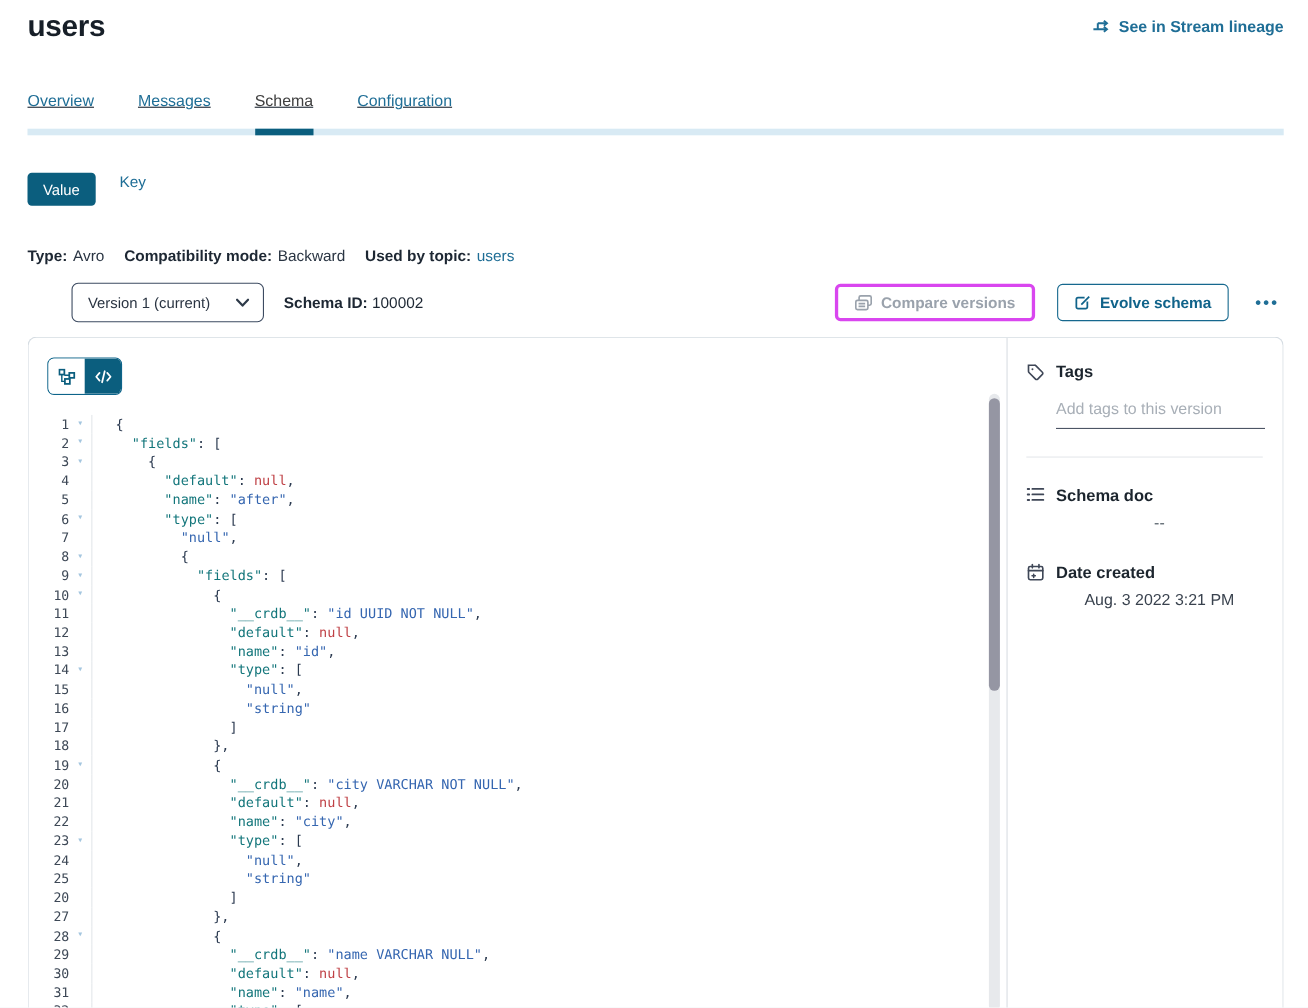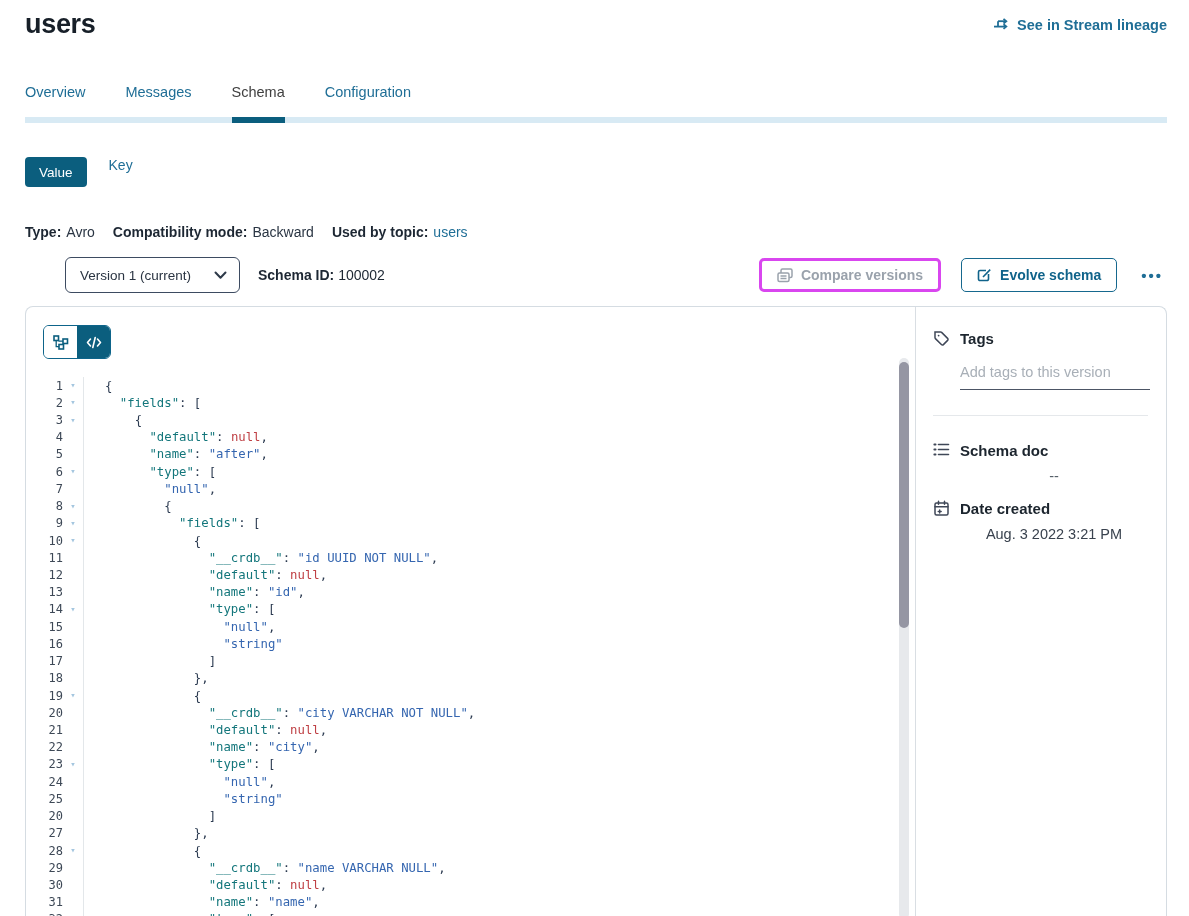--- a/index.html
+++ b/index.html
@@ -8,21 +8,21 @@
   .page { padding:0 22px 0 25px; }
 
   
   .hdr { display:flex; align-items:center; justify-content:space-between; padding-top:9px; }
   .hdr h1 { font-size:27px; font-weight:700; letter-spacing:-0.3px; color:#171f28; }
   .lineage { display:flex; align-items:center; gap:7px; color:#1f6e96; font-size:14.5px;
     font-weight:700; text-decoration:none; cursor:pointer; }
 
   
   .tabs { margin-top:44px; }
-  .tabrow { display:flex; gap:40px; }
+  .tabrow { display:flex; gap:40px;text-decoration:underline; }
   .tab { font-size:14.5px; color:#1f6e96; padding-bottom:17px; position:relative; cursor:pointer; }
   .tab.active { color:#404040; font-weight:400; }
   .tab.active .tab-underline { position:absolute; left:0; right:0; bottom:-6px; height:6px;
     background:#0b5e7e; z-index:2; }
   .tab-track { height:6px; background:#d8eaf4; }
 
   
   .vk { margin-top:34px; display:flex; align-items:flex-start; gap:22px; }
   .vk-btn { background:#0b5e7e; color:#fff; border:none; border-radius:4px; height:30px;
     padding:0 14px; font-size:13.5px; font-family:inherit; cursor:pointer; }
@@ -386,21 +386,21 @@
             <svg width="17" height="15" viewBox="0 0 17 15" fill="none" stroke="#3f4757" stroke-width="1.6" stroke-linecap="round">
               <path d="M5.5 2.5 H15.5 M5.5 7.5 H15.5 M5.5 12.5 H15.5"></path>
               <path d="M1.3 2.5 H2.6 M1.3 7.5 H2.6 M1.3 12.5 H2.6" stroke-width="1.8"></path>
             </svg>
           </span>
           <span class="ttl">Schema doc</span>
         </div>
         <div class="sec-val">--</div>
       </div>
 
-      <div class="sec" style="margin-top:16px;">
+      <div class="sec" style="margin-top:28px;">
         <div class="sec-head">
           <span class="icon16">
             <svg width="17" height="17" viewBox="0 0 17 17" fill="none" stroke="#3f4757" stroke-width="1.5" stroke-linecap="round">
               <rect x="2" y="3" width="13" height="12" rx="1.5"></rect>
               <path d="M5.5 1.2 V4.2 M11.5 1.2 V4.2 M2 6.8 H15"></path>
               <path d="M5.2 11.5 H8.2 M6.7 10 V13" stroke-width="1.4"></path>
             </svg>
           </span>
           <span class="ttl">Date created</span>
         </div>

